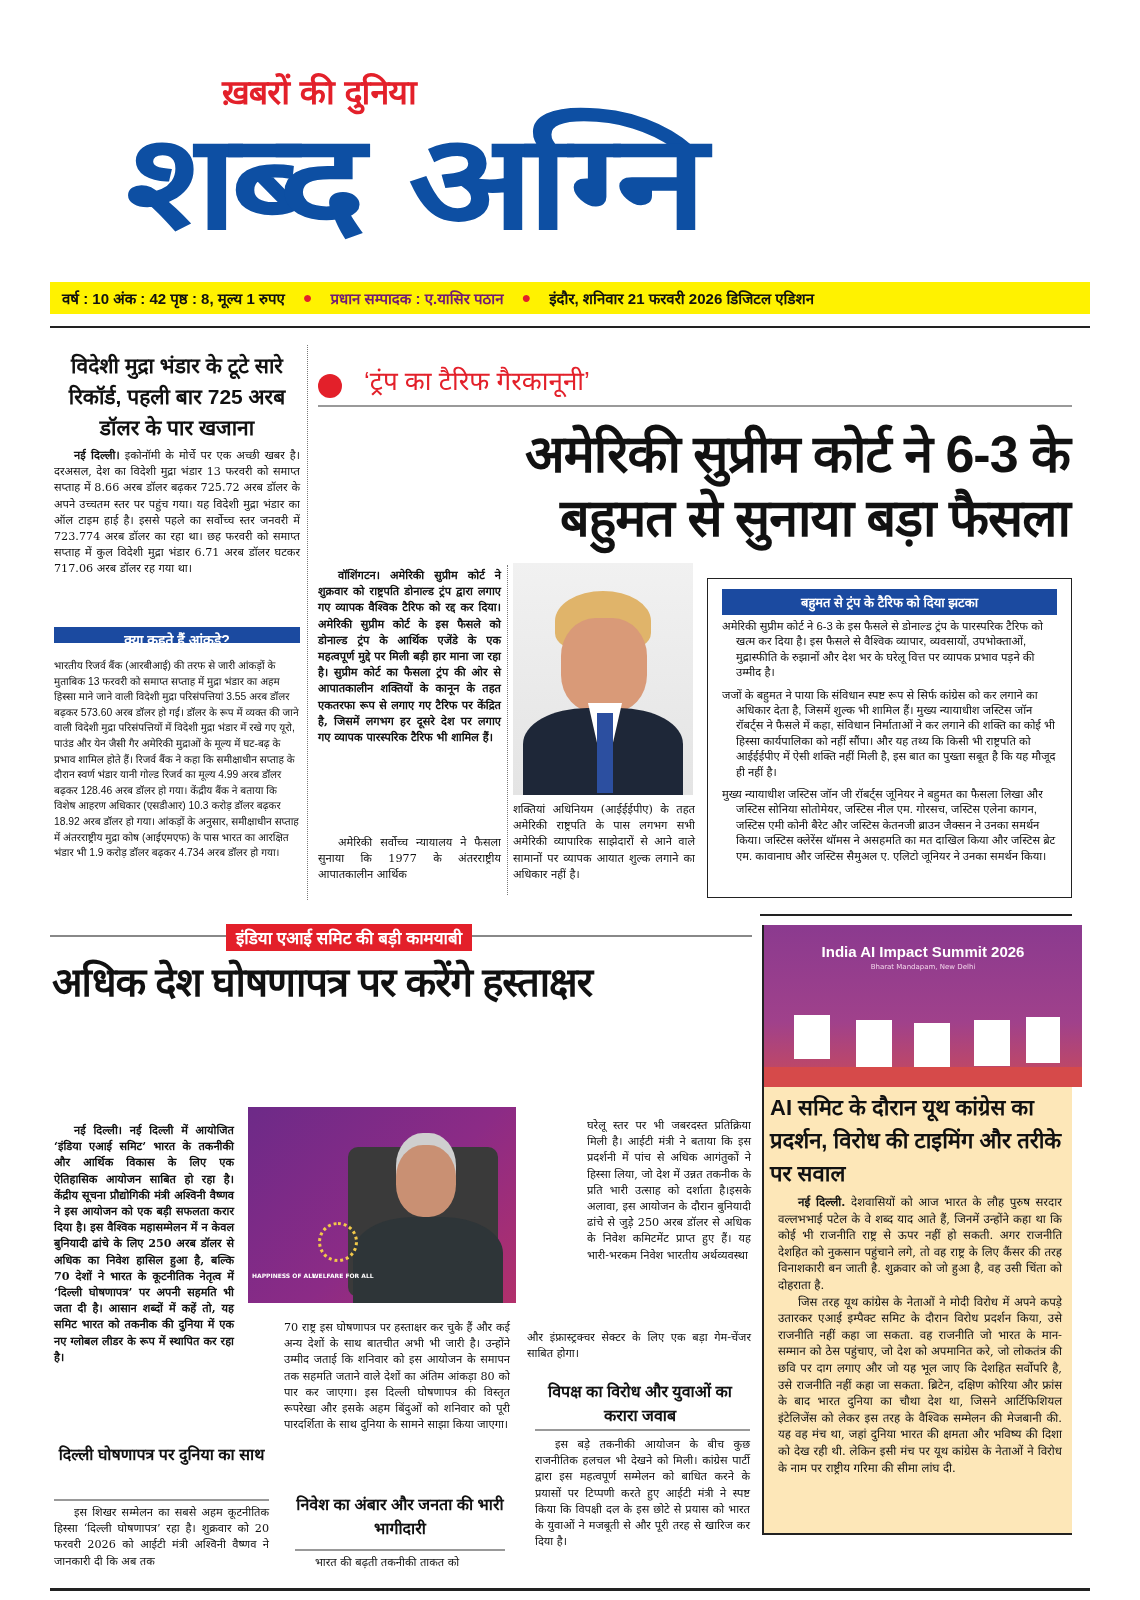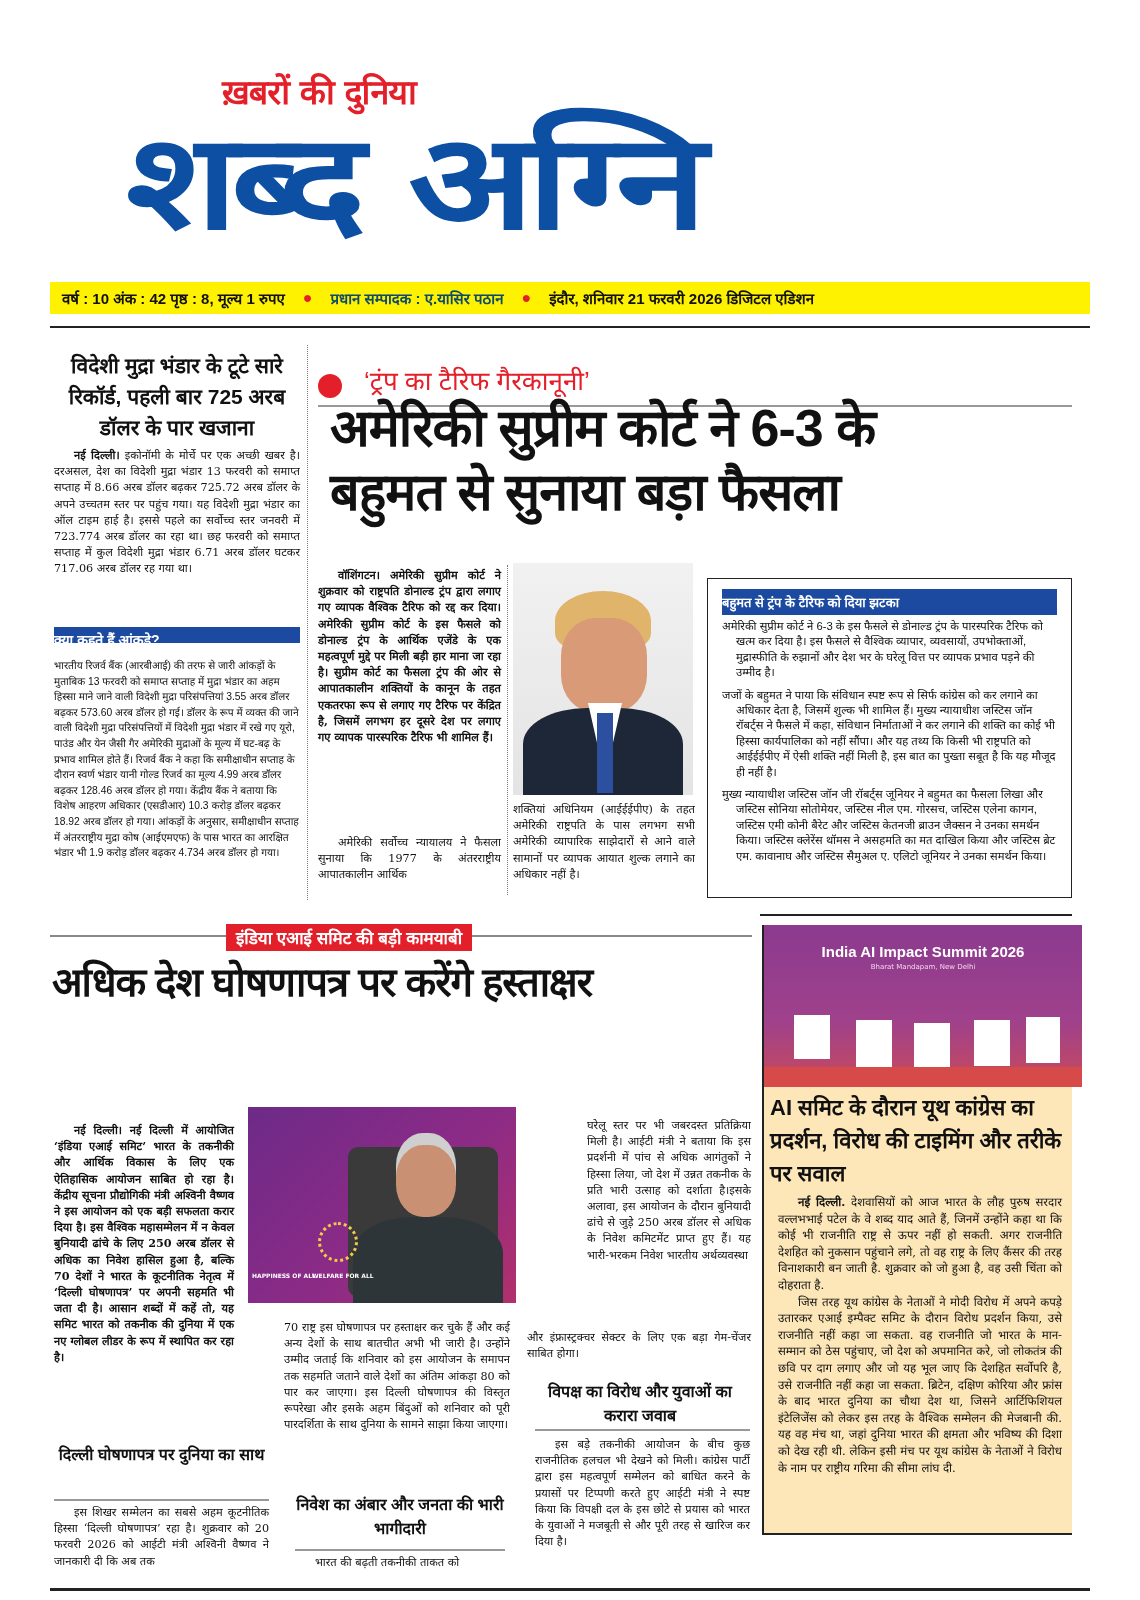--- a/index.html
+++ b/index.html
@@ -2,28 +2,28 @@
 <html><head>
 <meta charset="utf-8">
 <style>
 *{box-sizing:border-box;margin:0;padding:0}
 html,body{width:1140px;height:1600px;background:#fff;overflow:hidden}
 body{font-family:"DejaVu Sans",sans-serif;color:#111;position:relative}
 .abs{position:absolute}
 .tagline{left:222px;top:72px;font-size:34px;font-weight:bold;color:#e3202a;letter-spacing:-1px;line-height:40px}
 .masthead{left:126px;top:112px;width:900px;font-size:132px;font-weight:bold;color:#0d4fa3;line-height:140px;letter-spacing:-6px;transform:scaleX(1.25);transform-origin:left}
 .infobar{left:50px;top:282px;width:1040px;height:32px;background:#fff200;display:flex;align-items:center;font-size:15px;font-weight:bold;padding:12px 12px;white-space:nowrap;font-family:"Liberation Sans",sans-serif}
-.infobar .red{color:#0c4a6e}
+.infobar .red{color:#701a75}
 .infobar .dot{color:#e3202a;font-size:16px;margin:0 18px}
 .rule{background:#222;height:3px}
 .vrule{border-left:1px dotted #777}
 .h-left{left:52px;top:350px;width:250px;font-size:21px;font-weight:bold;text-align:center;line-height:31px;font-family:"Liberation Sans",sans-serif}
 .body{font-size:11.2px;line-height:16.2px;text-align:justify;font-family:"DejaVu Serif",serif}
 .body.sans{font-family:"Liberation Sans",sans-serif;font-size:11.8px;line-height:16.8px}
-.bluebar{background:#1b4aa0;color:#fff;font-weight:bold;font-family:"Liberation Sans",sans-serif}
+.bluebar{background:#1b4aa0;color:#fff;text-align:center;font-weight:bold;font-family:"Liberation Sans",sans-serif}
 .kicker{left:318px;top:362px;font-size:26px;color:#e3202a;font-family:Liberation Sans, sans-serif;display:flex;align-items:flex-end}
 .kicker .bullet{width:24px;height:24px;border-radius:50%;background:#e3202a;margin-right:22px}
 .big{font-family:"Liberation Sans",sans-serif;font-weight:bold;color:#111;letter-spacing:-1px}
 .photo{overflow:hidden}
 .box-r{left:707px;top:578px;width:365px;height:320px;border:1.5px solid #222;padding:10px 14px}
 .box-r .bluebar{font-size:13px;padding:4px 0;margin-bottom:4px}
 .box-r p{font-family:"Liberation Sans",sans-serif;font-size:11.3px;line-height:15.4px;padding-left:14px;text-indent:-14px;margin-bottom:7px}
 .redbar{background:#e3202a;color:#fff;font-weight:bold;font-family:"Liberation Sans",sans-serif;font-size:17px;padding:2px 10px}
 .sub{font-family:"Liberation Sans",sans-serif;font-weight:bold;text-align:center;font-size:16px;line-height:24px}
 .subrule{height:2px;background:#999;margin:4px 0 8px}
@@ -53,21 +53,21 @@
 </div>
 <div class="abs bluebar" style="left:54px;top:627px;width:246px;height:16px;line-height:26px;font-size:14px">क्या कहते हैं आंकड़े?</div>
 <div class="abs body sans" style="left:54px;top:658px;width:246px;font-size:10.3px;line-height:15.6px;text-align:left">भारतीय रिजर्व बैंक (आरबीआई) की तरफ से जारी आंकड़ों के मुताबिक 13 फरवरी को समाप्त सप्ताह में मुद्रा भंडार का अहम हिस्सा माने जाने वाली विदेशी मुद्रा परिसंपत्तियां 3.55 अरब डॉलर बढ़कर 573.60 अरब डॉलर हो गई। डॉलर के रूप में व्यक्त की जाने वाली विदेशी मुद्रा परिसंपत्तियों में विदेशी मुद्रा भंडार में रखे गए यूरो, पाउंड और येन जैसी गैर अमेरिकी मुद्राओं के मूल्य में घट-बढ़ के प्रभाव शामिल होते हैं। रिजर्व बैंक ने कहा कि समीक्षाधीन सप्ताह के दौरान स्वर्ण भंडार यानी गोल्ड रिजर्व का मूल्य 4.99 अरब डॉलर बढ़कर 128.46 अरब डॉलर हो गया। केंद्रीय बैंक ने बताया कि विशेष आहरण अधिकार (एसडीआर) 10.3 करोड़ डॉलर बढ़कर 18.92 अरब डॉलर हो गया। आंकड़ों के अनुसार, समीक्षाधीन सप्ताह में अंतरराष्ट्रीय मुद्रा कोष (आईएमएफ) के पास भारत का आरक्षित भंडार भी 1.9 करोड़ डॉलर बढ़कर 4.734 अरब डॉलर हो गया।</div>
 <div class="abs vrule" style="left:307px;top:345px;height:555px"></div>
 
 <div class="abs kicker">
   <span class="bullet"></span>
   <span>‘ट्रंप का टैरिफ गैरकानूनी’</span>
 </div>
 <div class="abs" style="left:318px;top:405px;width:754px;height:2px;background:#999"></div>
-<div class="abs big" style="left:330px;top:396px;width:740px;font-size:52px;line-height:64px;text-align:left">
+<div class="abs big" style="left:330px;top:422px;width:740px;font-size:52px;line-height:64px;text-align:right">
   <div>अमेरिकी सुप्रीम कोर्ट ने 6-3 के</div>
   <div>बहुमत से सुनाया बड़ा फैसला</div>
 </div>
 
 <div class="abs body ind" style="left:318px;top:567px;width:183px;font-weight:bold">वॉशिंगटन। अमेरिकी सुप्रीम कोर्ट ने शुक्रवार को राष्ट्रपति डोनाल्ड ट्रंप द्वारा लगाए गए व्यापक वैश्विक टैरिफ को रद्द कर दिया। अमेरिकी सुप्रीम कोर्ट के इस फैसले को डोनाल्ड ट्रंप के आर्थिक एजेंडे के एक महत्वपूर्ण मुद्दे पर मिली बड़ी हार माना जा रहा है। सुप्रीम कोर्ट का फैसला ट्रंप की ओर से आपातकालीन शक्तियों के कानून के तहत एकतरफा रूप से लगाए गए टैरिफ पर केंद्रित है, जिसमें लगभग हर दूसरे देश पर लगाए गए व्यापक पारस्परिक टैरिफ भी शामिल हैं।</div>
 <div class="abs body ind" style="left:318px;top:835px;width:183px">अमेरिकी सर्वोच्च न्यायालय ने फैसला सुनाया कि 1977 के अंतरराष्ट्रीय आपातकालीन आर्थिक</div>
 <div class="abs vrule" style="left:507px;top:565px;height:330px"></div>
 
 <div class="abs photo" style="left:513px;top:563px;width:180px;height:232px;background:linear-gradient(180deg,#f1f1f1 0%,#e4e4e4 100%)">
   <div style="position:absolute;left:42px;top:28px;width:96px;height:60px;border-radius:50% 50% 30% 30%;background:#e0b46a"></div>

